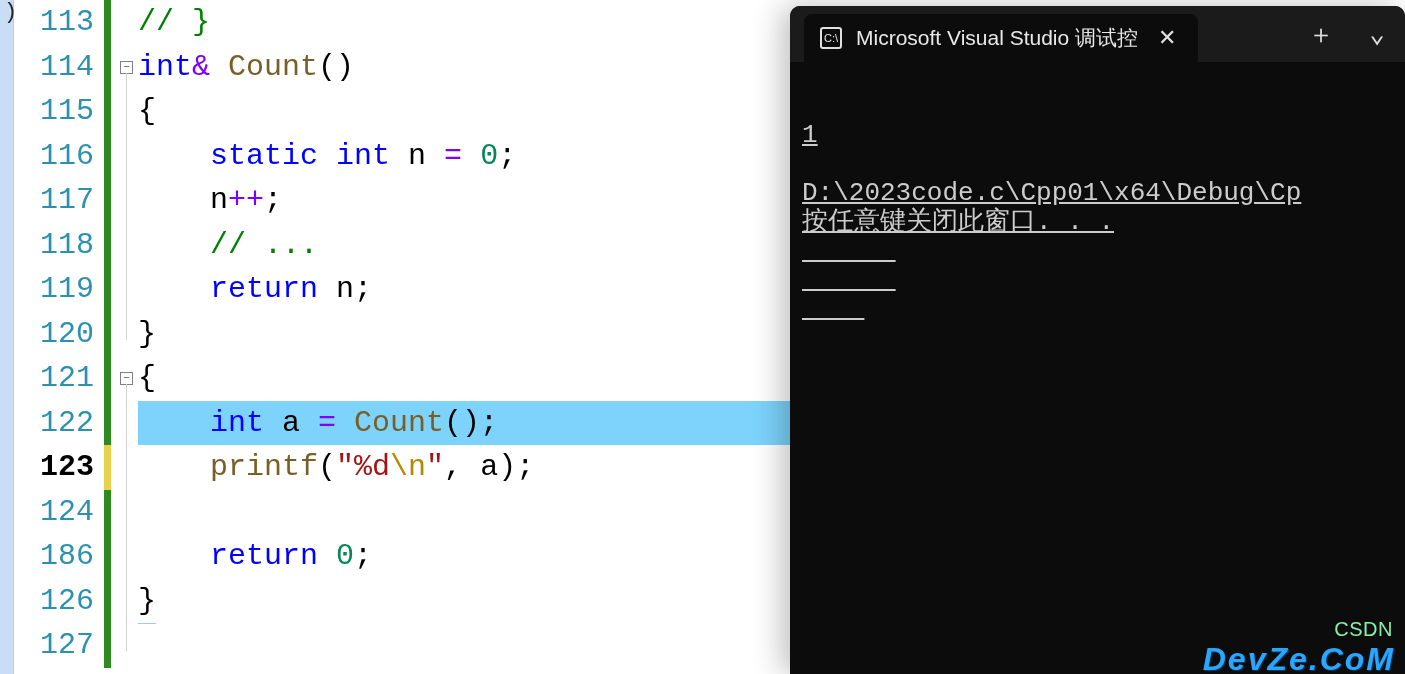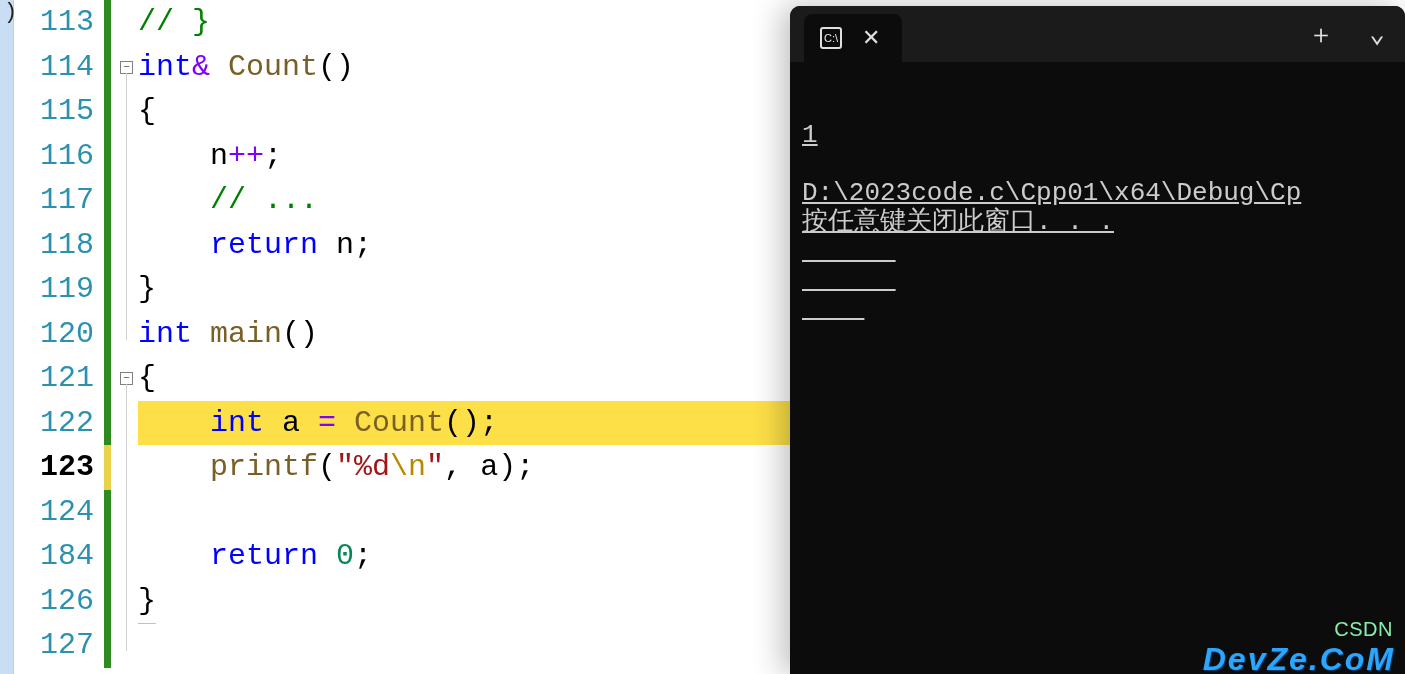--- a/index.html
+++ b/index.html
@@ -18,21 +18,21 @@
   .line-numbers .ln.active { color:#000; font-weight:bold;padding-left:8px; }
   .mark-strip { width: 14px; background:#fff; position:relative; }
   .mark-green { position:absolute; left:0; width:7px; background:#2e8b22; }
   .mark-yellow { position:absolute; left:0; width:7px; background:#e8d24a; }
   .fold-strip { width: 20px; position: relative; }
   .fold-box { position: absolute; left: 2px; width: 13px; height: 13px; border: 1px solid #808080; background: #fff; font-size: 11px; line-height: 11px; text-align: center; color: #555; cursor:pointer; }
   .fold-line { position:absolute; left:8px; width:1px; background:#d0d0d0; }
 
   .code-area { flex:1; position:relative; font-size: 30px; }
   .code-line { height:44.5px; line-height:44.5px; white-space: pre; position:relative; }
-  .code-line.active-bg { background:#fde047; }
+  .code-line.active-bg { background:#7dd3fc; }
   .tok-kw { color:#0000ff; }
   .tok-ident { color:#000000; }
   .tok-punc { color:#000000; }
   .tok-comment { color:#008000; }
   .tok-num { color:#098658; }
   .tok-str { color:#a31515; }
   .tok-esc { color:#b58900; }
   .tok-func { color:#795e26; }
   .tok-op { color:#8000ff; }
   .underline-close { border-bottom:1px solid #a0c8ff; display:inline-block; }
@@ -70,57 +70,58 @@
           <div class="ln">115</div>
           <div class="ln">116</div>
           <div class="ln">117</div>
           <div class="ln">118</div>
           <div class="ln">119</div>
           <div class="ln">120</div>
           <div class="ln">121</div>
           <div class="ln">122</div>
           <div class="ln active">123</div>
           <div class="ln">124</div>
-          <div class="ln">184</div>
+          <div class="ln">186</div>
           <div class="ln">126</div>
           <div class="ln">127</div>
         </div>
       <div class="mark-strip" id="mark-col">
           <div class="mark-green" style="top: 0px; height: 667.5px;"></div>
           <div class="mark-yellow" style="top: 445px; height: 44.5px;"></div>
         </div>
       <div class="fold-strip" id="fold-col">
           <div class="fold-box" style="top: 60.5px;">−</div>
           <div class="fold-box" style="top: 372px;">−</div>
           <div class="fold-line" style="top: 72.5px; height: 267px;"></div>
           <div class="fold-line" style="top: 384px; height: 267px;"></div>
         </div>
       <div class="code-area" id="code-col">
           <div class="code-line"><span class="tok-comment">// }</span></div>
           <div class="code-line"><span class="tok-kw">int</span><span class="tok-op">&amp; </span><span class="tok-func">Count</span><span class="tok-punc">()</span></div>
           <div class="code-line"><span class="tok-punc">{</span></div>
+          <div class="code-line"><span class="tok-ident">    </span><span class="tok-kw">static</span><span class="tok-ident"> </span><span class="tok-kw">int</span><span class="tok-ident"> </span><span class="tok-ident">n </span><span class="tok-op">=</span><span class="tok-ident"> </span><span class="tok-num">0</span><span class="tok-punc">;</span></div>
           <div class="code-line"><span class="tok-ident">    </span><span class="tok-ident">n</span><span class="tok-op">++</span><span class="tok-punc">;</span></div>
           <div class="code-line"><span class="tok-ident">    </span><span class="tok-comment">// ...</span></div>
           <div class="code-line"><span class="tok-ident">    </span><span class="tok-kw">return</span><span class="tok-ident"> </span><span class="tok-ident">n</span><span class="tok-punc">;</span></div>
           <div class="code-line"><span class="tok-punc">}</span></div>
-          <div class="code-line"><span class="tok-kw">int</span><span class="tok-ident"> </span><span class="tok-func">main</span><span class="tok-punc">()</span></div>
           <div class="code-line"><span class="tok-punc">{</span></div>
           <div class="code-line active-bg"><span class="tok-ident">    </span><span class="tok-kw">int</span><span class="tok-ident"> </span><span class="tok-ident">a </span><span class="tok-op">=</span><span class="tok-ident"> </span><span class="tok-func">Count</span><span class="tok-punc">();</span></div>
           <div class="code-line"><span class="tok-ident">    </span><span class="tok-func">printf</span><span class="tok-punc">(</span><span class="tok-str">"%d</span><span class="tok-esc">\n</span><span class="tok-str">"</span><span class="tok-punc">, </span><span class="tok-ident">a</span><span class="tok-punc">);</span></div>
           <div class="code-line"></div>
           <div class="code-line"><span class="tok-ident">    </span><span class="tok-kw">return</span><span class="tok-ident"> </span><span class="tok-num">0</span><span class="tok-punc">;</span></div>
           <div class="code-line"><span class="tok-punc underline-close">}</span></div>
         </div>
     </div>
   </div>
 
   <div class="terminal">
     <div class="term-tabbar">
       <div class="term-tab">
         <span class="term-icon">C:\</span>
+        <span class="term-tab-title">Microsoft Visual Studio 调试控</span>
         <span class="term-tab-close">✕</span>
       </div>
       <div class="term-actions">
         <div class="term-act">
             <span style="font-size:26px;">＋</span>
           </div>
         <div class="term-act">
             <span style="font-size:26px;">⌄</span>
           </div>
       </div>

